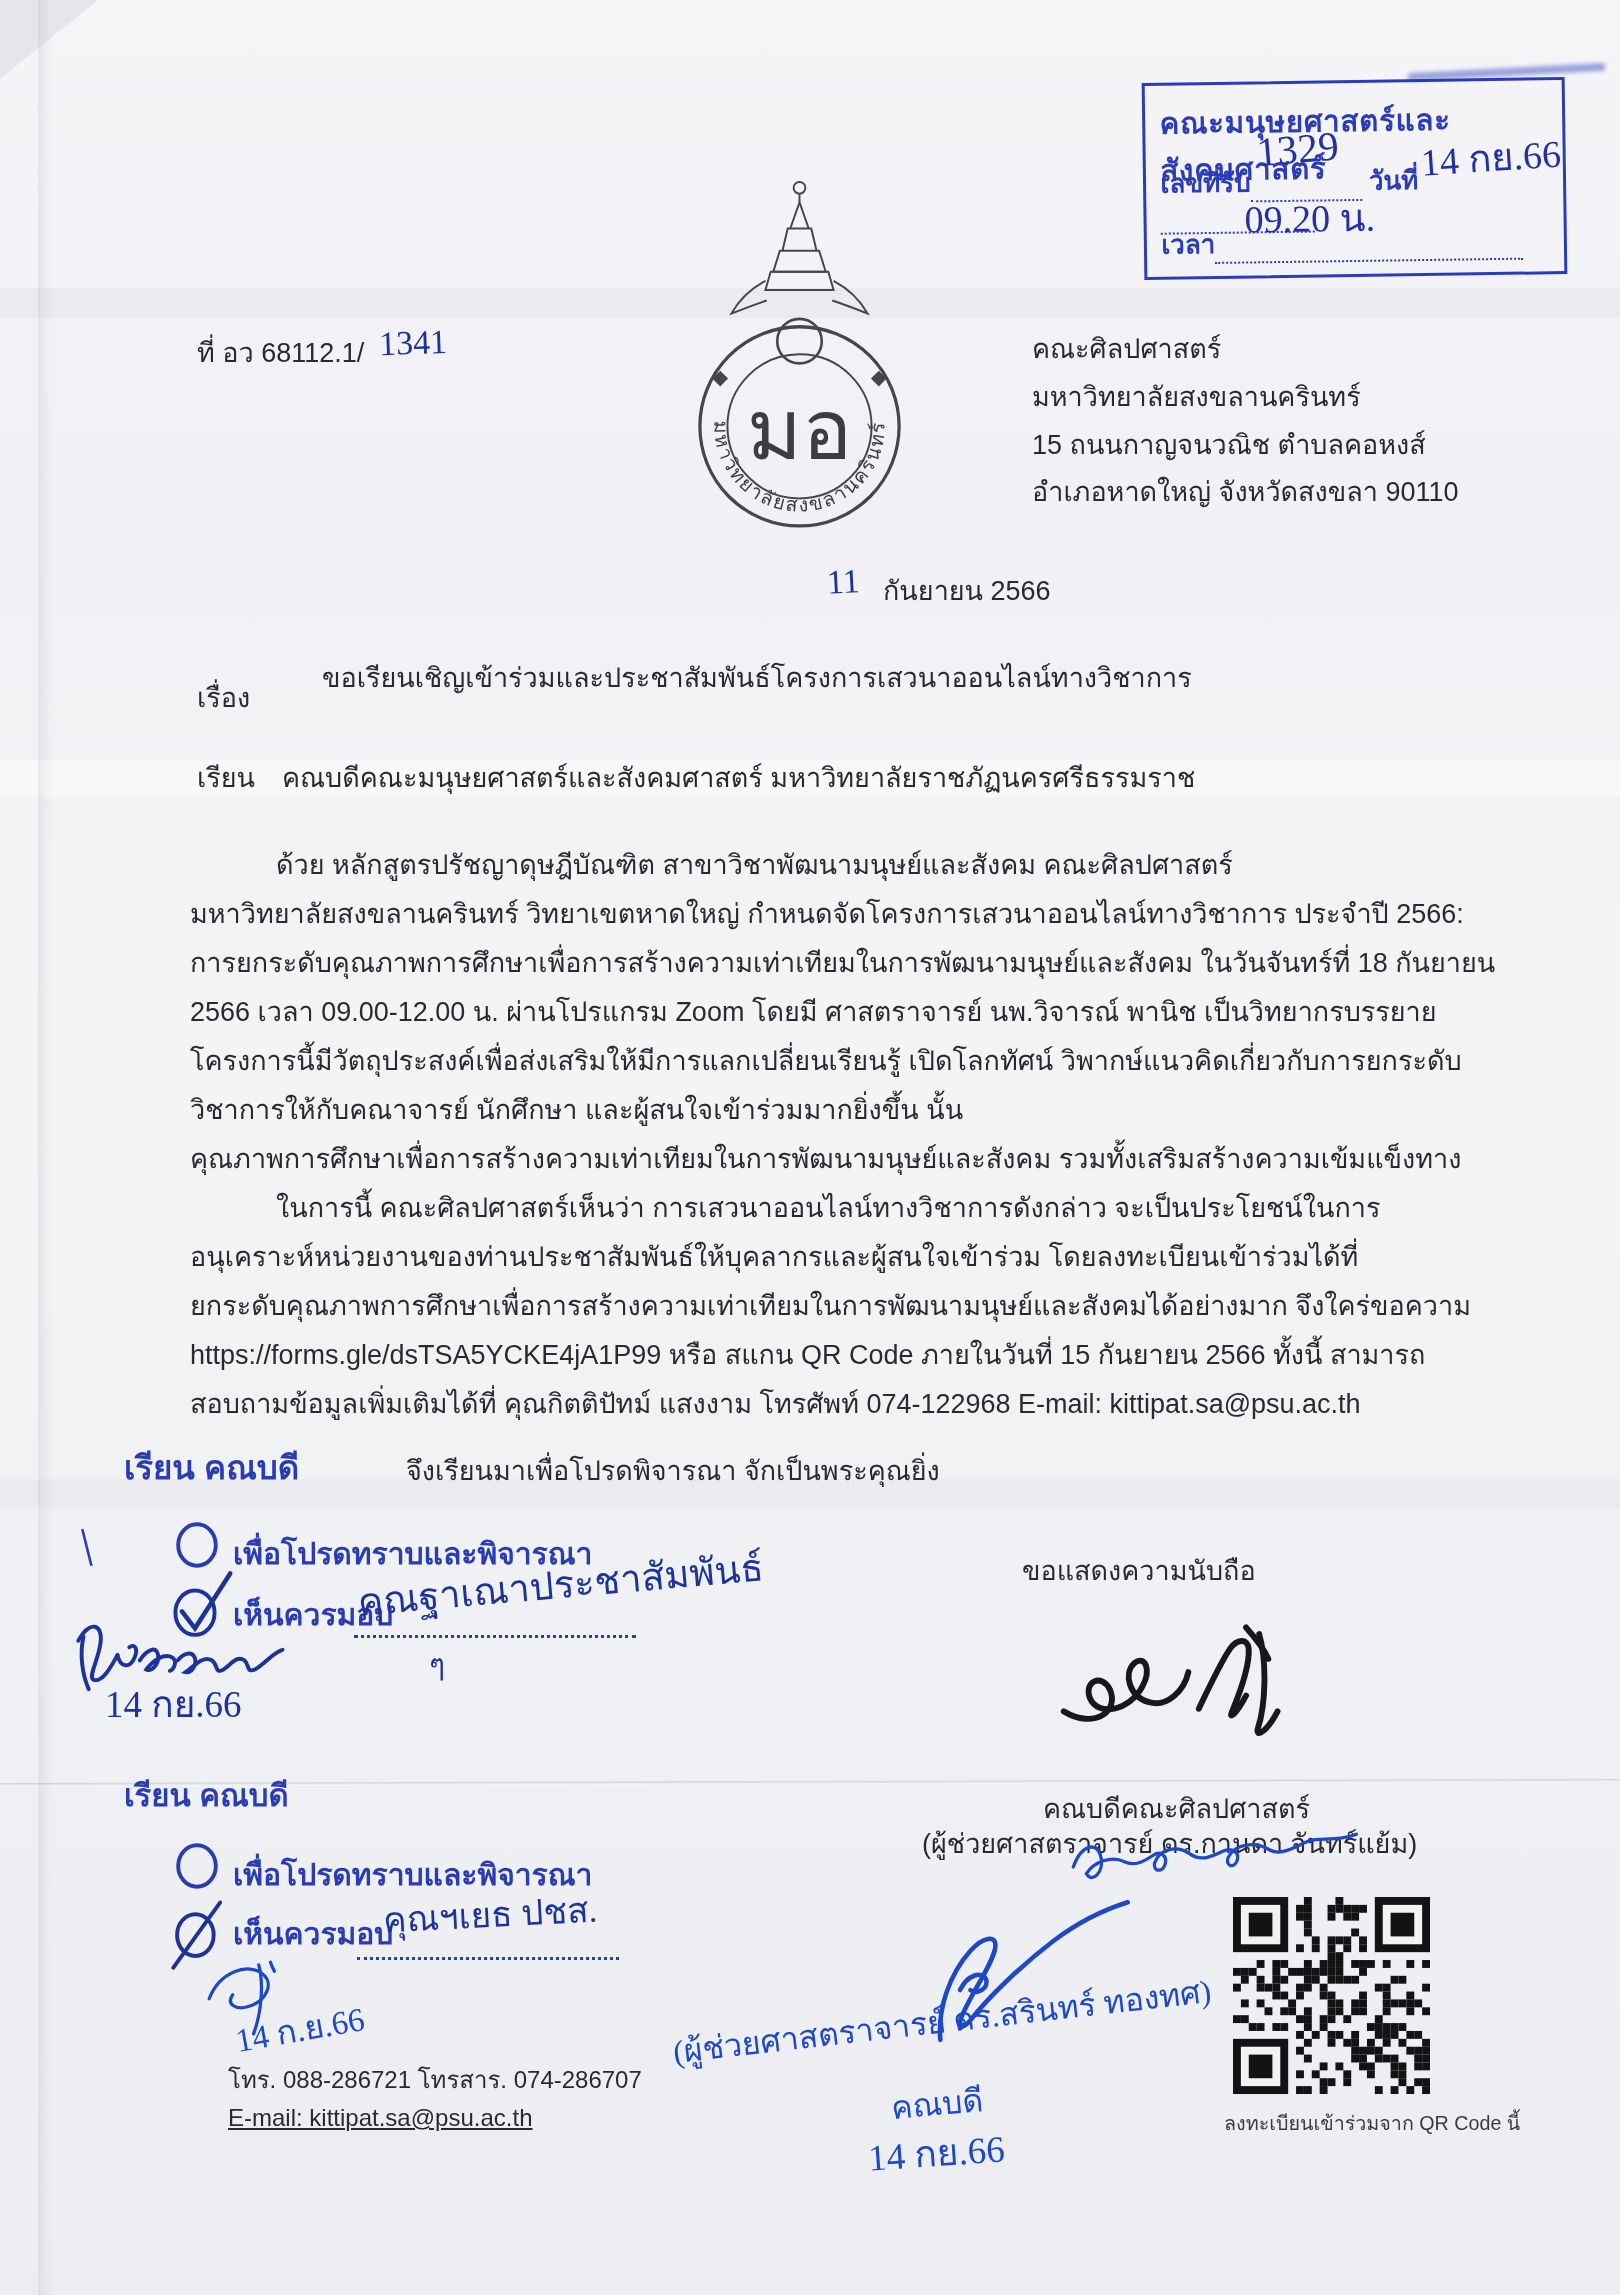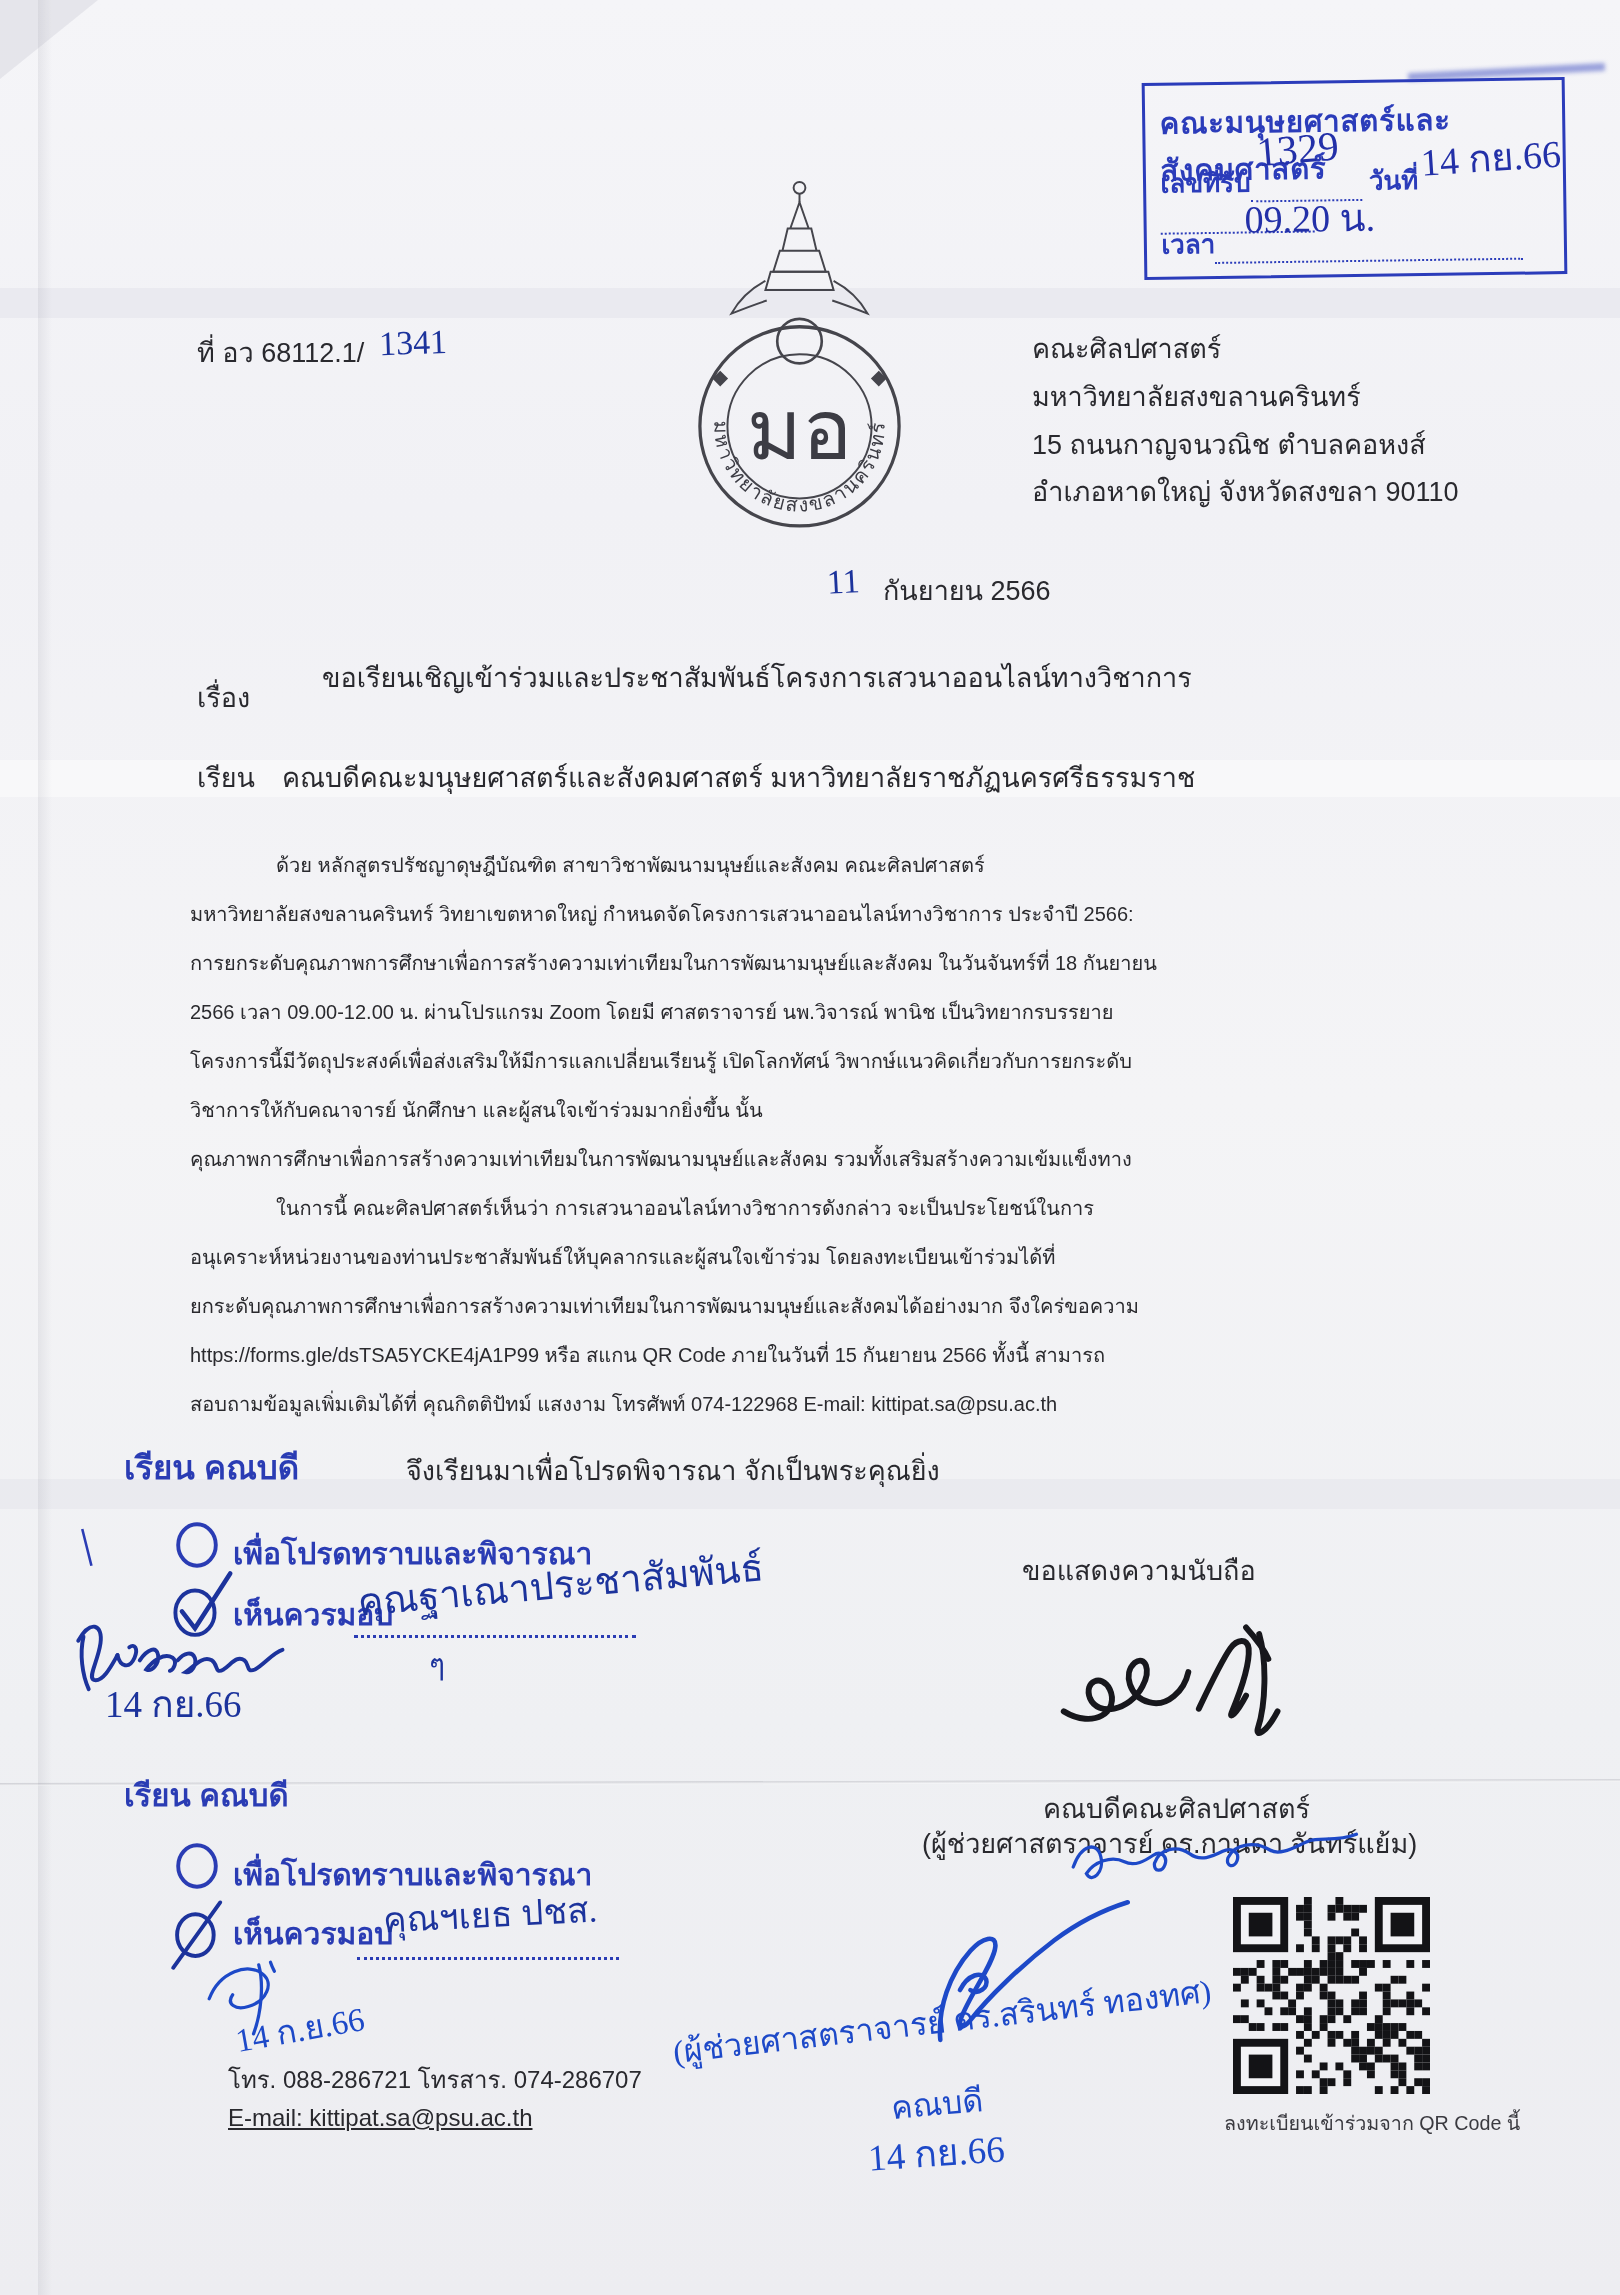--- a/index.html
+++ b/index.html
@@ -4,21 +4,21 @@
 <style>
   html,body{margin:0;padding:0;background:#dfdfe3;}
   .page{position:relative;width:1620px;height:2295px;margin:0 auto;overflow:hidden;
         background:linear-gradient(180deg,#f5f5f8 0%,#f1f1f5 22%,#f4f4f6 48%,#eff0f3 75%,#ededf1 100%);
         font-family:"Liberation Sans",sans-serif;}
   .t{position:absolute;white-space:nowrap;color:#29292e;font-size:27px;}
   .blue{color:#2a3cb4;}
   .hand{font-family:cursive;color:#1c339c;}
   .hand2{font-family:cursive;color:#1d49c8;}
   .bodyblock{position:absolute;left:190px;top:841px;width:1271px;}
-  .bl{height:49px;line-height:49px;white-space:nowrap;font-size:20px;color:#2a2a2e;}
+  .bl{height:49px;line-height:49px;white-space:nowrap;font-size:27px;color:#2a2a2e;}
   .indent{text-indent:86px;}
   .dotline{position:absolute;height:0;border-bottom:3.3px dotted #2a3cb4;}
   .asvg{position:absolute;}
   
   .rstamp{position:absolute;left:1143px;top:80px;width:417px;height:191px;border:3.9px solid #2b3cba;
           transform:rotate(-0.8deg);color:#2b3cba;}
   .rstamp .l1{position:absolute;left:14.4px;top:14.4px;font-size:29.5px;font-weight:bold;letter-spacing:0.7px;}
   .rstamp .row{position:absolute;font-size:26px;font-weight:bold;}
   .rstamp .dots{display:inline-block;border-bottom:2.6px dotted #2b3cba;height:26px;vertical-align:bottom;}
   .rstamp .hv{position:absolute;font-family:cursive;font-size:38px;color:#2330a8;}

